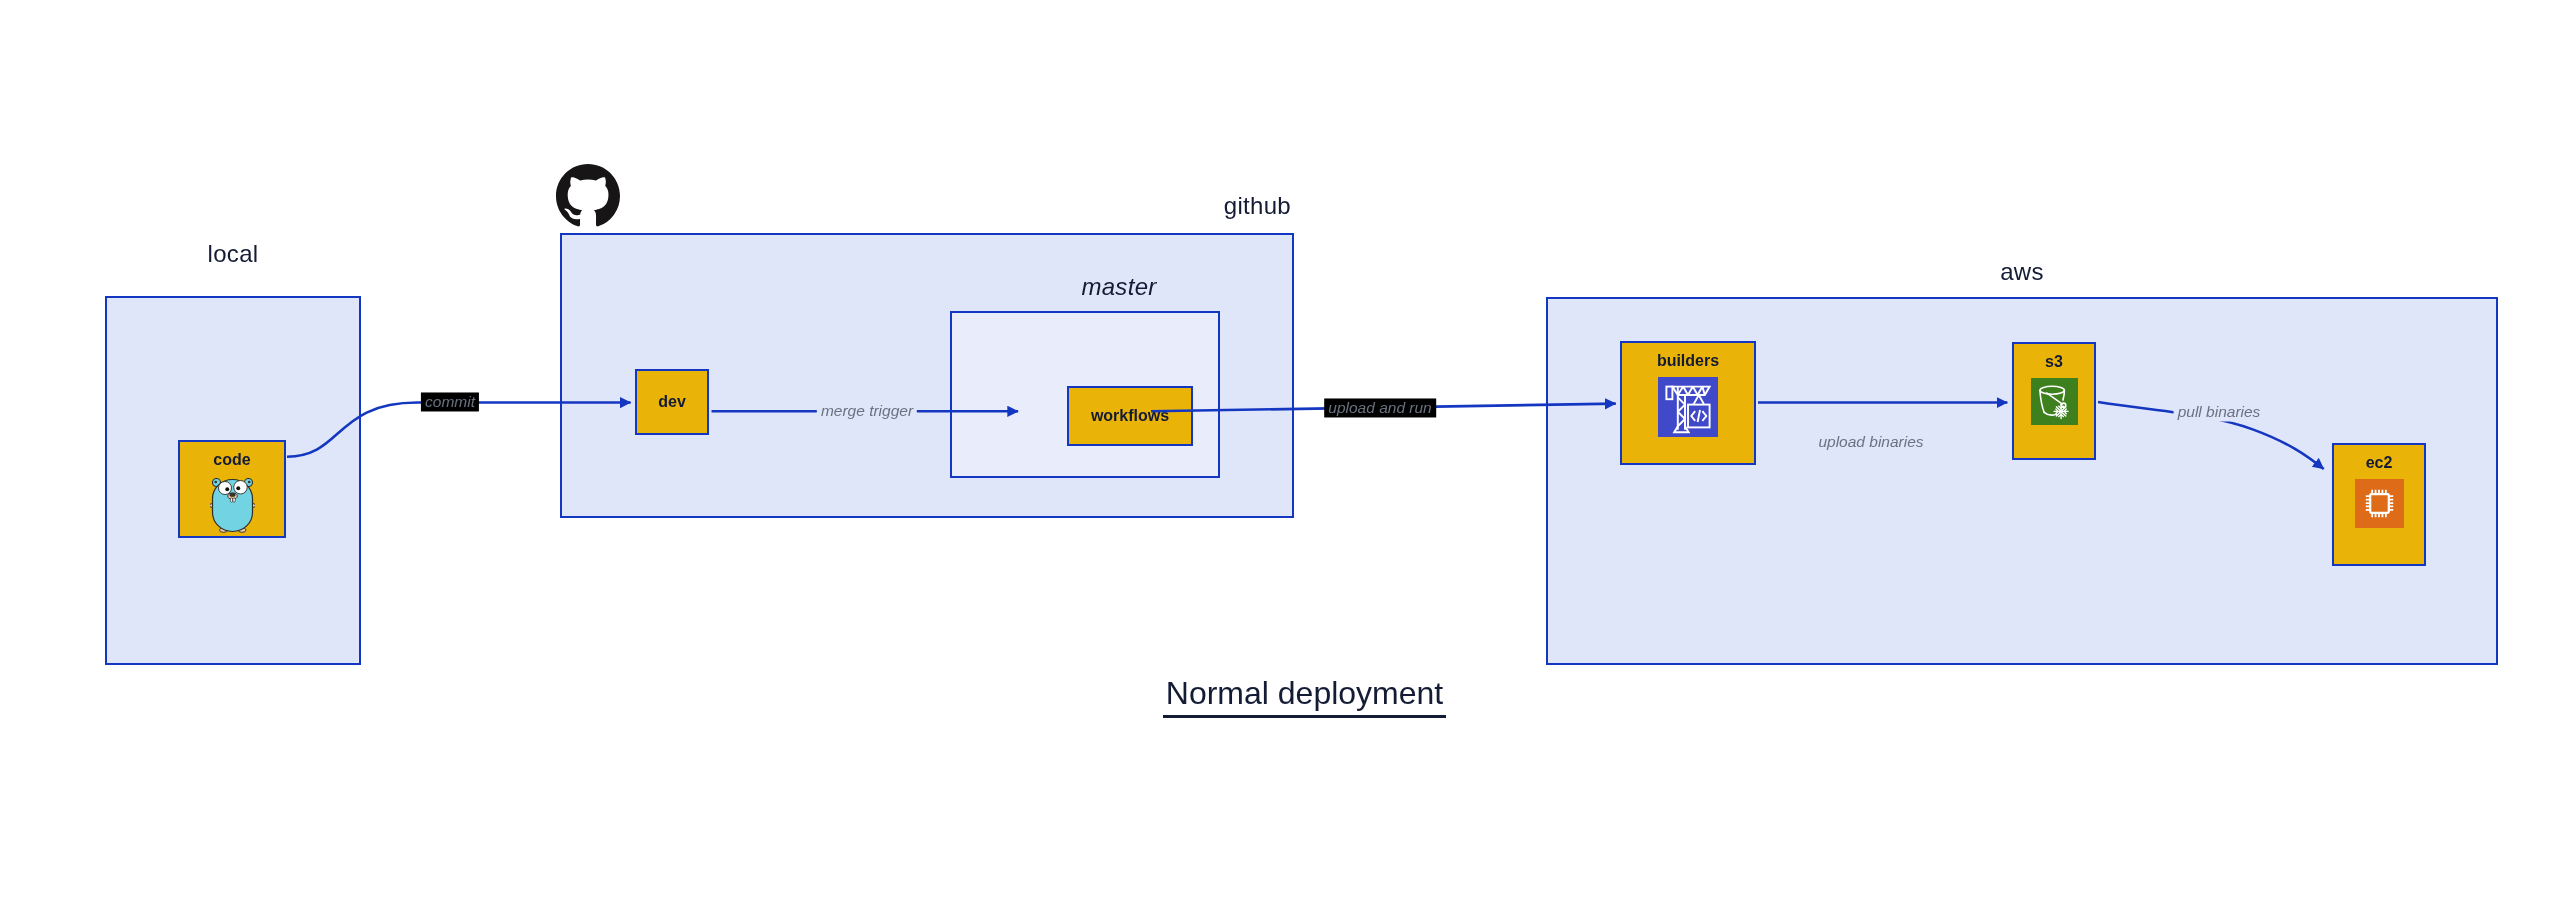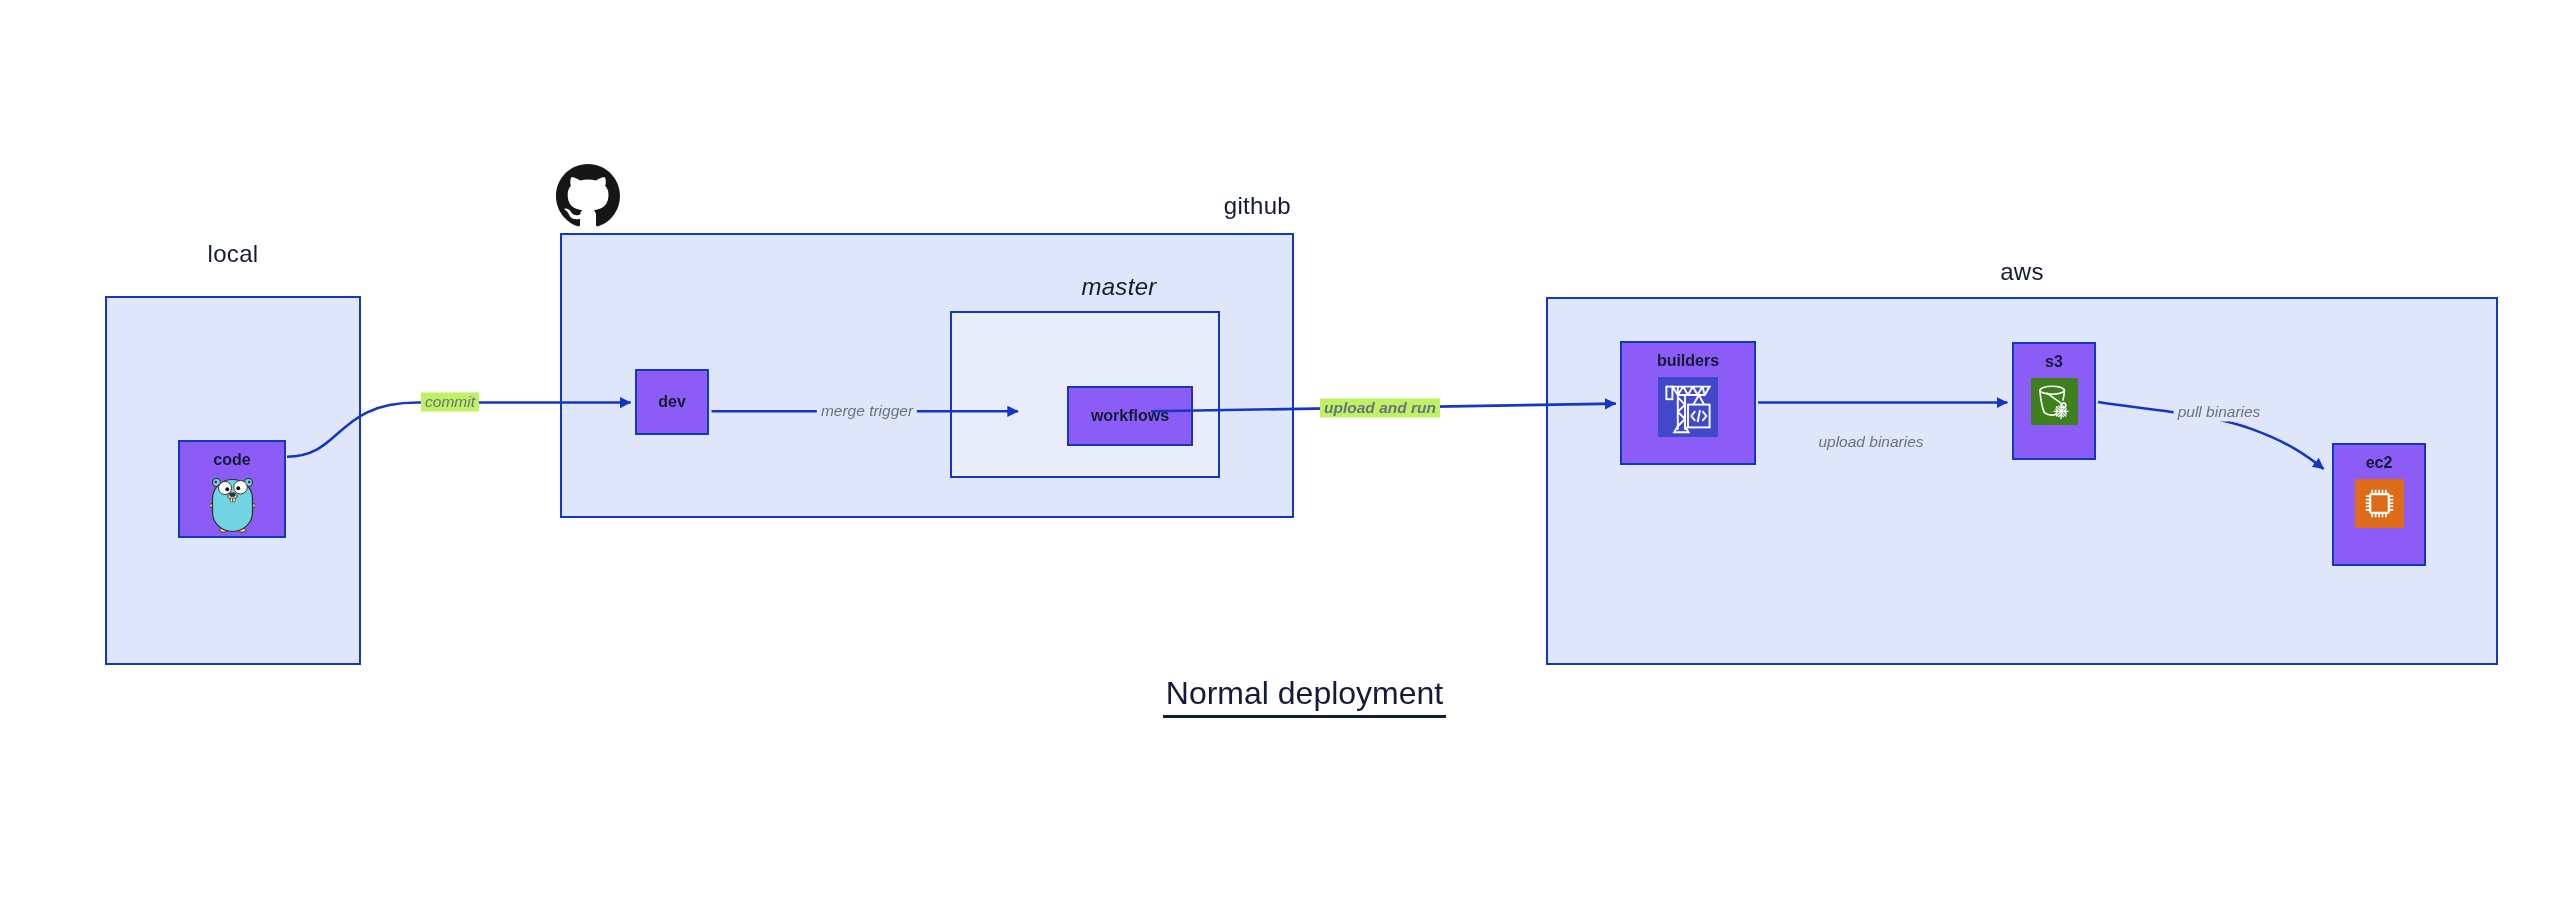--- a/index.html
+++ b/index.html
@@ -20,39 +20,39 @@
   .group-label{
     position:absolute;color:#141b35;font-size:24px;line-height:1.1;
     letter-spacing:0.3px;white-space:nowrap;
   }
   .center-text{text-align:center;}
   .right-text{text-align:right;}
 
   
   .node{
     position:absolute;box-sizing:border-box;
-    border:2.1px solid #1437c2;background:#8b5cf6;
+    border:2.1px solid #1437c2;background:#eab308;
     display:flex;flex-direction:column;align-items:center;
   }
   .node.centered{justify-content:center;}
   .node-label{
     color:#141b35;font-weight:bold;font-size:16px;line-height:1.1;
     white-space:nowrap;
   }
   .node .node-label.toppad{margin-top:9.3px;}
   .node .icon-wrap{margin-top:7.2px;display:block;}
 
   
   svg.edges{position:absolute;left:0;top:0;pointer-events:none;}
   .edge-label{
     position:absolute;transform:translate(-50%,-50%);
     font-size:15.5px;font-style:italic;color:#6a7280;line-height:1.1;
     padding:1px 4.1px;white-space:nowrap;
   }
-  .bg-white{background:#bef264;}
+  .bg-white{background:#000000;}
   .bg-lav{background:#e0e6f9;}
 
   
   .title-row{position:absolute;left:918px;top:676px;width:773px;text-align:center;}
   .title-text{
     display:inline-block;color:#141b35;font-size:32px;font-weight:500;
     line-height:1.1;border-bottom:3.1px solid #141b35;padding:0 3.1px 4.1px 3.1px;
     white-space:nowrap;
   }
 
@@ -189,21 +189,21 @@
       <path d="M 557,886 C 665,886 650,781 810,781 L 1224,781" marker-end="url(#arrow)"></path>
       <path d="M 1381,798 L 1976,798" marker-end="url(#arrow)"></path>
       <path d="M 2234,798 L 3136,783" marker-end="url(#arrow)"></path>
       <path d="M 3412,781 L 3896,781" marker-end="url(#arrow)"></path>
       <path d="M 4072,780 C 4190,798 4290,803 4372,833 C 4438,857 4475,882 4510,910" marker-end="url(#arrow)"></path>
     </g>
   </svg>
 
   <div class="edge-label bg-white" style="left:450px;top:402px;">commit</div>
   <div class="edge-label bg-lav" style="left:867px;top:411px;text-align:right;">merge trigger</div>
-  <div class="edge-label bg-white" style="left:1380px;top:408px;font-weight:bold;">upload and run</div>
+  <div class="edge-label bg-white" style="left:1380px;top:408px;">upload and run</div>
   <div class="edge-label bg-lav" style="left:1871px;top:402px;margin-top:40px;">upload binaries</div>
   <div class="edge-label bg-lav" style="left:2219px;top:412px;">pull binaries</div>
 
   <div class="title-row">
     <span class="title-text">Normal deployment</span>
   </div>
 
 </div>
 
 

